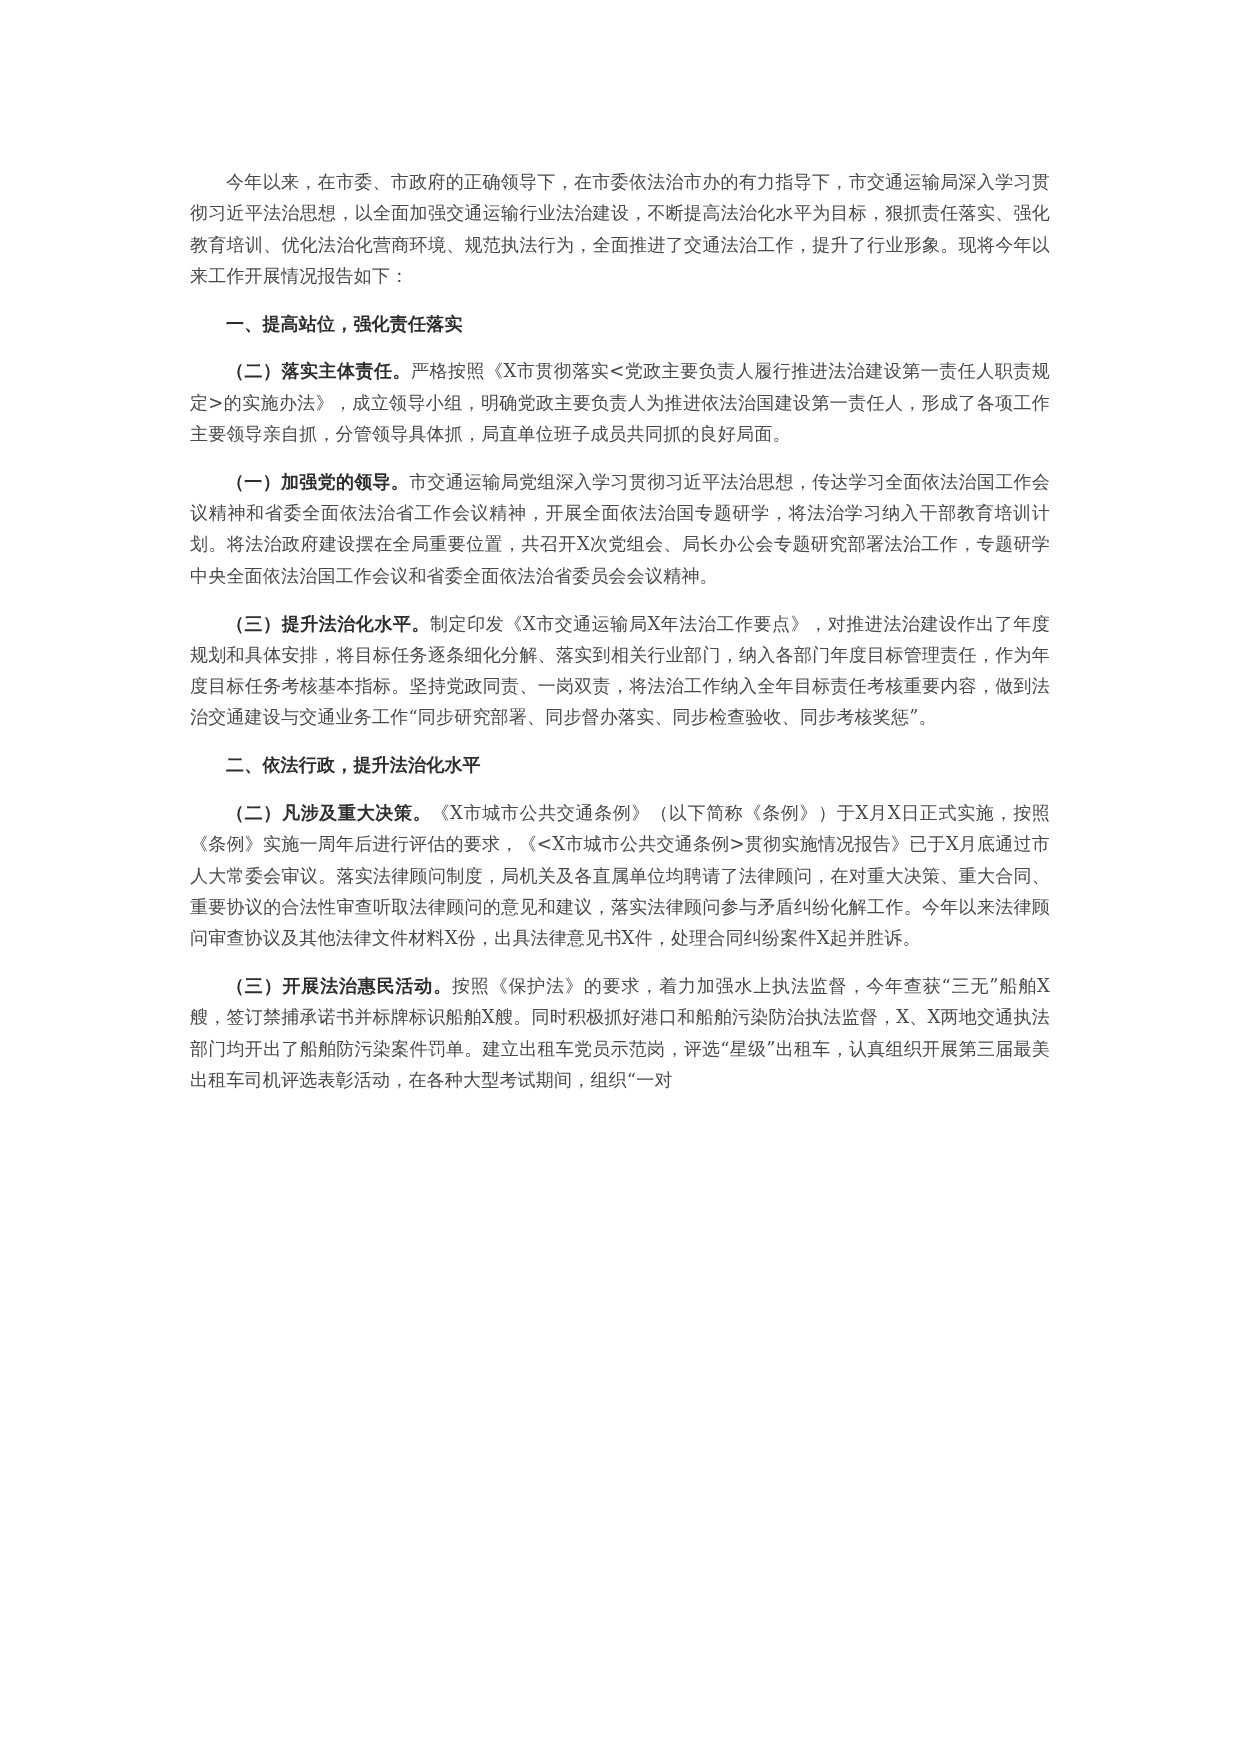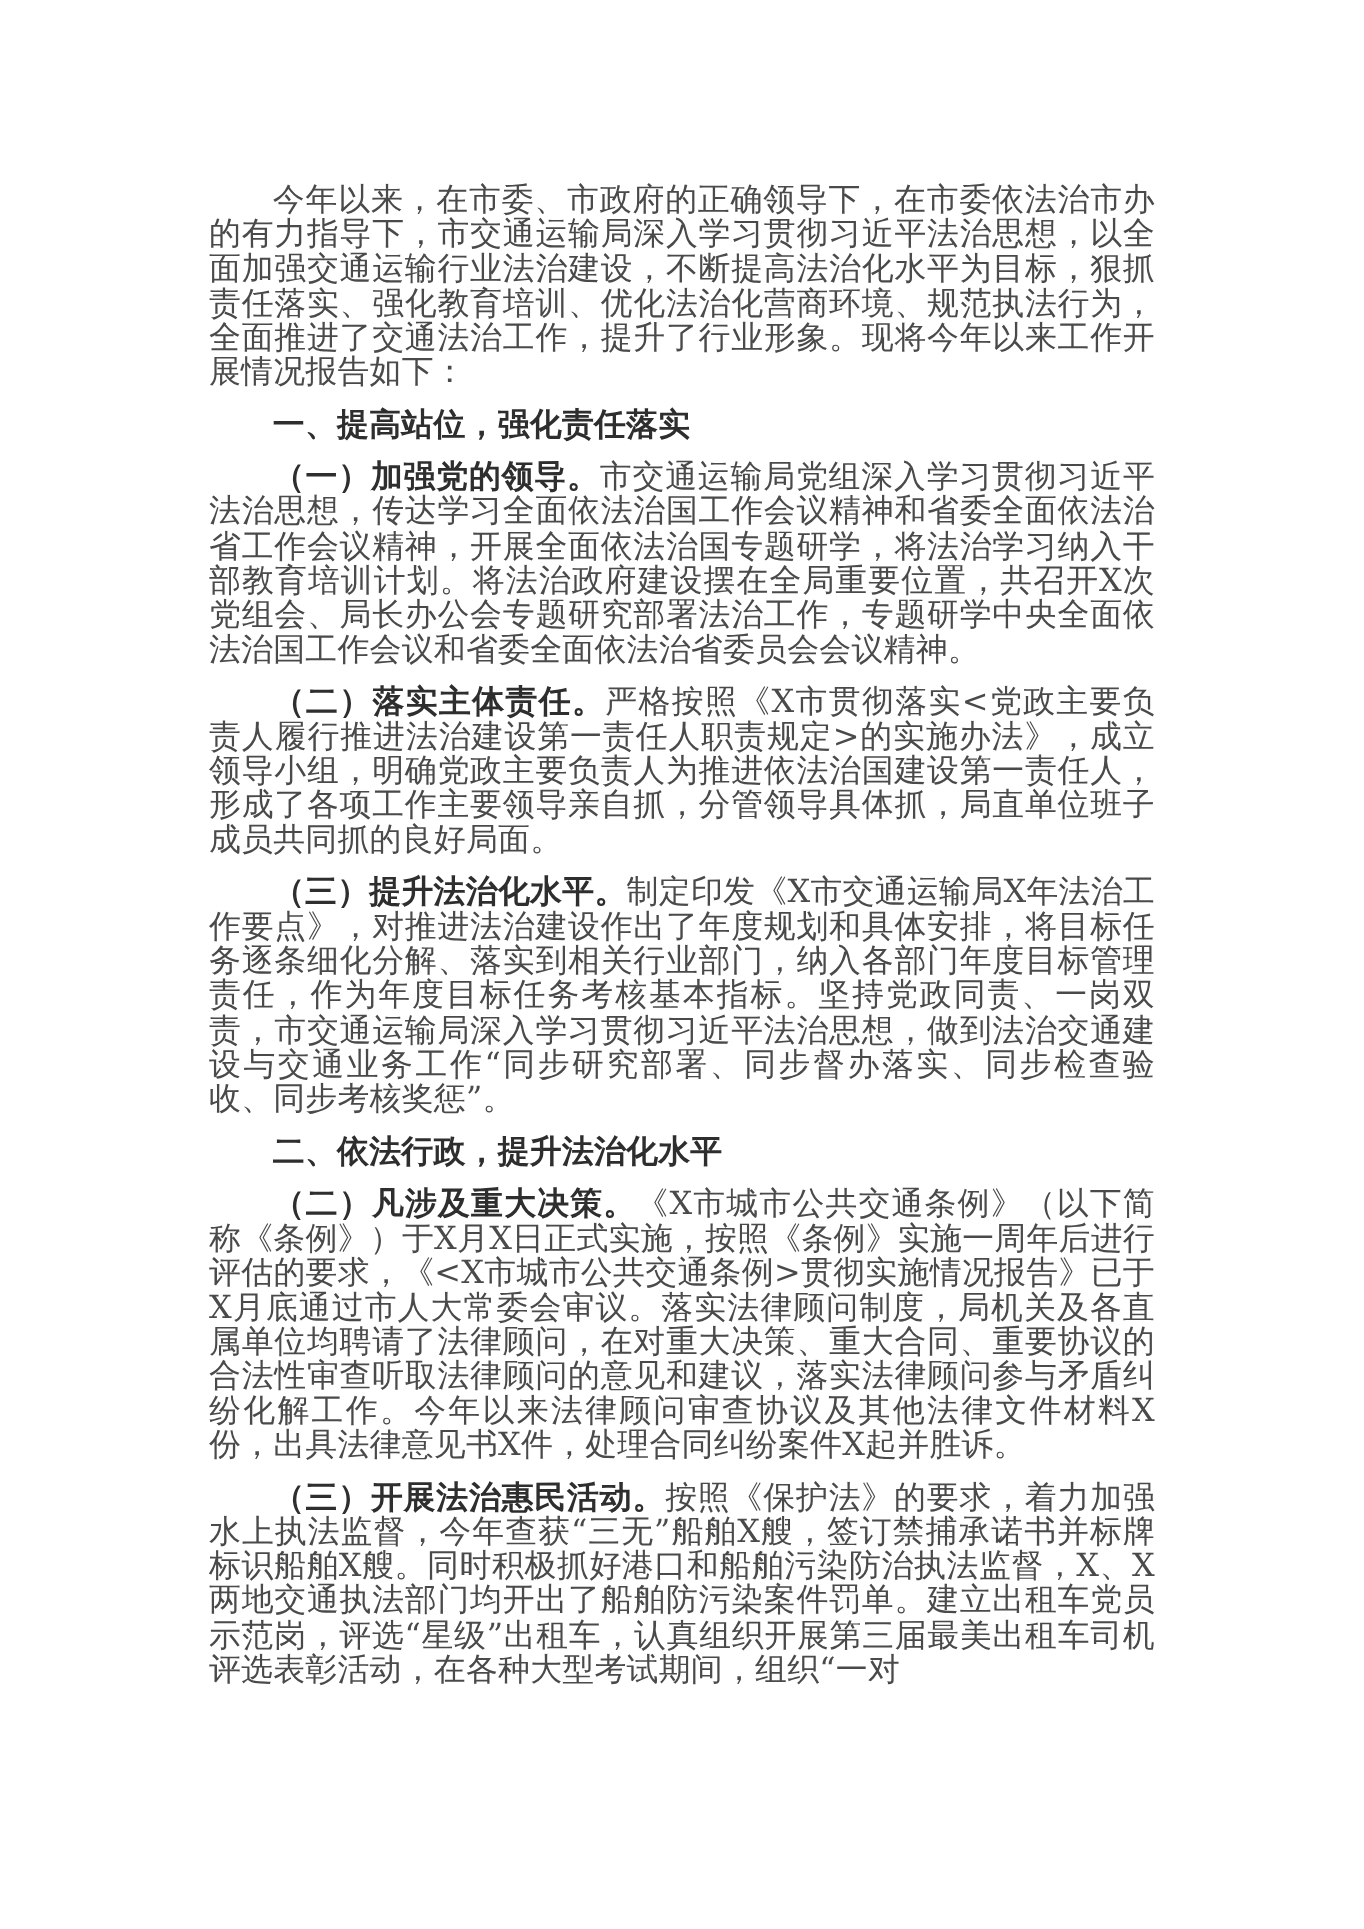--- a/index.html
+++ b/index.html
@@ -3,38 +3,38 @@
 <meta charset="utf-8">
 <style>
   html, body { margin: 0; padding: 0; background: #ffffff; }
   body { width: 1240px; height: 1754px; position: relative; overflow: hidden; }
   .page {
     position: absolute;
     left: 190px;
     top: 166px;
     width: 860px;
     font-family: "DejaVu Serif", "Liberation Serif", serif;
-    font-size: 29px;
+    font-size: 18px;
     line-height: 31.3px;
     color: #4a4a4a;
     text-align: justify;
     text-justify: inter-ideograph;
     letter-spacing: 0.2px;
   }
   .para { margin: 0 0 16.5px 0; text-indent: 2em; }
   .heading { margin: 0 0 16.5px 0; text-indent: 2em; font-weight: bold; color: #2e2e2e; }
   .lead { font-weight: bold; color: #2e2e2e; }
 </style>
 </head>
 <body>
 
 <div class="page">
   <p class="para">今年以来，在市委、市政府的正确领导下，在市委依法治市办的有力指导下，市交通运输局深入学习贯彻习近平法治思想，以全面加强交通运输行业法治建设，不断提高法治化水平为目标，狠抓责任落实、强化教育培训、优化法治化营商环境、规范执法行为，全面推进了交通法治工作，提升了行业形象。现将今年以来工作开展情况报告如下：</p>
 
   <p class="heading">一、提高站位，强化责任落实</p>
+  <p class="para"><span class="lead">（二）落实主体责任。</span><span>严格按照《X市贯彻落实&lt;党政主要负责人履行推进法治建设第一责任人职责规定&gt;的实施办法》，成立领导小组，明确党政主要负责人为推进依法治国建设第一责任人，形成了各项工作主要领导亲自抓，分管领导具体抓，局直单位班子成员共同抓的良好局面。</span></p>
   <p class="para"><span class="lead">（一）加强党的领导。</span><span>市交通运输局党组深入学习贯彻习近平法治思想，传达学习全面依法治国工作会议精神和省委全面依法治省工作会议精神，开展全面依法治国专题研学，将法治学习纳入干部教育培训计划。将法治政府建设摆在全局重要位置，共召开X次党组会、局长办公会专题研究部署法治工作，专题研学中央全面依法治国工作会议和省委全面依法治省委员会会议精神。</span></p>
-  <p class="para"><span class="lead">（二）落实主体责任。</span><span>严格按照《X市贯彻落实&lt;党政主要负责人履行推进法治建设第一责任人职责规定&gt;的实施办法》，成立领导小组，明确党政主要负责人为推进依法治国建设第一责任人，形成了各项工作主要领导亲自抓，分管领导具体抓，局直单位班子成员共同抓的良好局面。</span></p>
-  <p class="para"><span class="lead">（三）提升法治化水平。</span><span>制定印发《X市交通运输局X年法治工作要点》，对推进法治建设作出了年度规划和具体安排，将目标任务逐条细化分解、落实到相关行业部门，纳入各部门年度目标管理责任，作为年度目标任务考核基本指标。坚持党政同责、一岗双责，市交通运输局深入学习贯彻习近平法治思想，做到法治交通建设与交通业务工作“同步研究部署、同步督办落实、同步检查验收、同步考核奖惩”。</span></p>
+  <p class="para"><span class="lead">（三）提升法治化水平。</span><span>制定印发《X市交通运输局X年法治工作要点》，对推进法治建设作出了年度规划和具体安排，将目标任务逐条细化分解、落实到相关行业部门，纳入各部门年度目标管理责任，作为年度目标任务考核基本指标。坚持党政同责、一岗双责，将法治工作纳入全年目标责任考核重要内容，做到法治交通建设与交通业务工作“同步研究部署、同步督办落实、同步检查验收、同步考核奖惩”。</span></p>
 
   <p class="heading">二、依法行政，提升法治化水平</p>
   <p class="para"><span class="lead">（二）凡涉及重大决策。</span><span>《X市城市公共交通条例》（以下简称《条例》）于X月X日正式实施，按照《条例》实施一周年后进行评估的要求，《&lt;X市城市公共交通条例&gt;贯彻实施情况报告》已于X月底通过市人大常委会审议。落实法律顾问制度，局机关及各直属单位均聘请了法律顾问，在对重大决策、重大合同、重要协议的合法性审查听取法律顾问的意见和建议，落实法律顾问参与矛盾纠纷化解工作。今年以来法律顾问审查协议及其他法律文件材料X份，出具法律意见书X件，处理合同纠纷案件X起并胜诉。</span></p>
   <p class="para"><span class="lead">（三）开展法治惠民活动。</span><span>按照《保护法》的要求，着力加强水上执法监督，今年查获“三无”船舶X艘，签订禁捕承诺书并标牌标识船舶X艘。同时积极抓好港口和船舶污染防治执法监督，X、X两地交通执法部门均开出了船舶防污染案件罚单。建立出租车党员示范岗，评选“星级”出租车，认真组织开展第三届最美出租车司机评选表彰活动，在各种大型考试期间，组织“一对</span></p>
 </div>
 
 </body></html>

